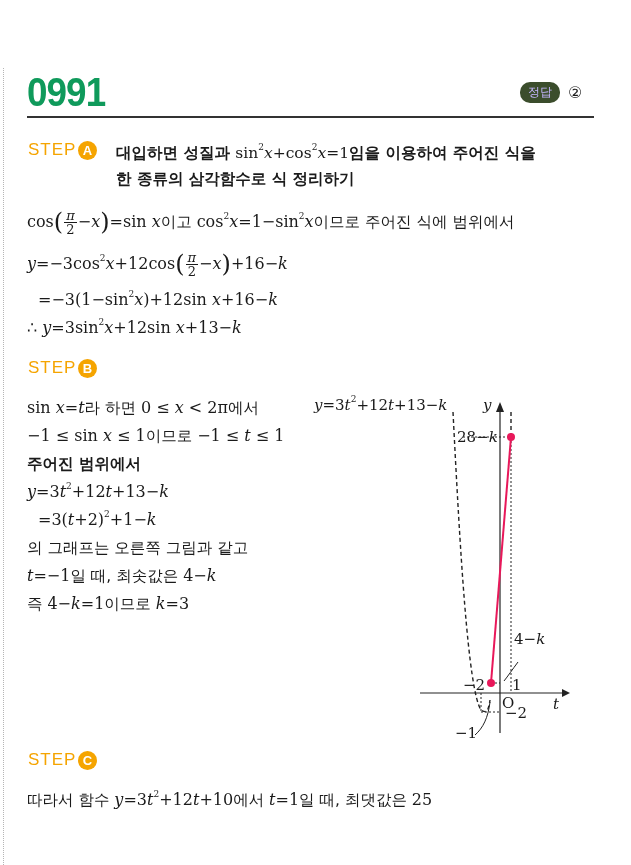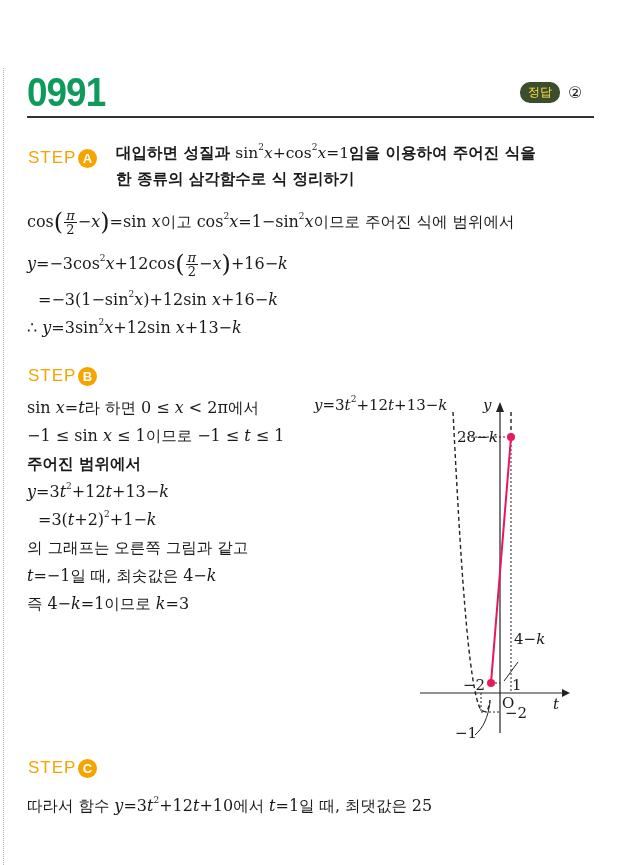--- a/index.html
+++ b/index.html
@@ -2,26 +2,26 @@
 <html><head>
 <meta charset="utf-8">
 <style>
   html, body { margin:0; padding:0; background:#ffffff; }
   body { width:631px; height:865px; position:relative; overflow:hidden;
          font-family:"DejaVu Sans", sans-serif; color:#1a1a1a; }
   .dotted-margin { position:absolute; left:3px; top:68px; bottom:0; border-left:1px dotted #b5b5b5; }
   .problem-number { position:absolute; left:27px; top:70px; font-family:"Liberation Sans", sans-serif;
         font-size:40px; font-weight:bold; color:#0f9a5b; letter-spacing:-1px; transform:scaleX(0.92); transform-origin:left; }
   .answer { position:absolute; left:520px; top:82px; display:flex; align-items:center; gap:8px; }
-  .answer-badge { background:#3b4d2c; color:#fde047; font-size:12px; border-radius:10px; padding:2px 8px; }
+  .answer-badge { background:#3b4d2c; color:#c4b5fd; font-size:12px; border-radius:10px; padding:2px 8px; }
   .answer-value { font-size:16px; }
   .rule { position:absolute; left:27px; right:37px; top:116px; height:0; border-top:2px solid #333; }
   .step { position:absolute; left:28px; display:flex; align-items:flex-start; }
   .step-tag { font-family:"Liberation Sans", sans-serif; color:#f5a400; font-size:17px; letter-spacing:1px;
-              display:flex; align-items:center; width:88px; flex-shrink:0;margin-top:8px; }
+              display:flex; align-items:center; width:88px; flex-shrink:0; }
   .step-circle { display:inline-flex; width:19px; height:19px; border-radius:50%; background:#f5a400; color:#fff;
                  align-items:center; justify-content:center; font-size:13px; font-weight:bold; margin-left:2px; }
   .step-title { font-weight:bold; font-size:15.5px; line-height:26px; }
   .m { font-family:"DejaVu Serif", serif; font-weight:normal; }
   .i { font-family:"DejaVu Serif", serif; font-style:italic; font-weight:normal; }
   .line { position:absolute; left:27px; font-size:15.5px; white-space:nowrap; }
   .line .m, .line .i { font-size:16px; }
   sup { font-size:9px; vertical-align:8px; line-height:0; }
   .frac { display:inline-flex; flex-direction:column; align-items:center; vertical-align:middle;
           font-family:"DejaVu Serif", serif; font-size:13px; line-height:13px; margin:0 1px; }
@@ -138,15 +138,15 @@
   <div class="graph-label" style="left:155px; top:334px;">−1</div>
 </div>
 
 <div class="step" style="top:750px;">
   <div class="step-tag">
     <span>STEP</span>
     <span class="step-circle">C</span>
   </div>
 </div>
 
-<div class="line" style="top:790px;margin-top:6px;">
+<div class="line" style="top:790px;">
   <span>따라서 함수 </span><span class="m"><span class="i">y</span>=3<span class="i">t</span><sup>2</sup>+12<span class="i">t</span>+10</span><span>에서 </span><span class="m"><span class="i">t</span>=1</span><span>일 때, 최댓값은 </span><span class="m">25</span>
 </div>
 
 </body></html>

